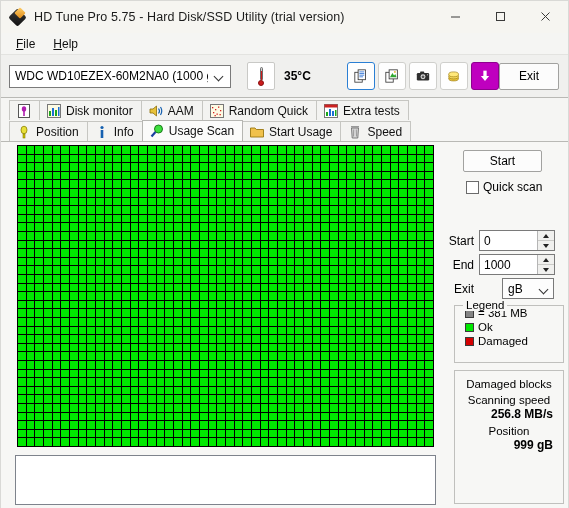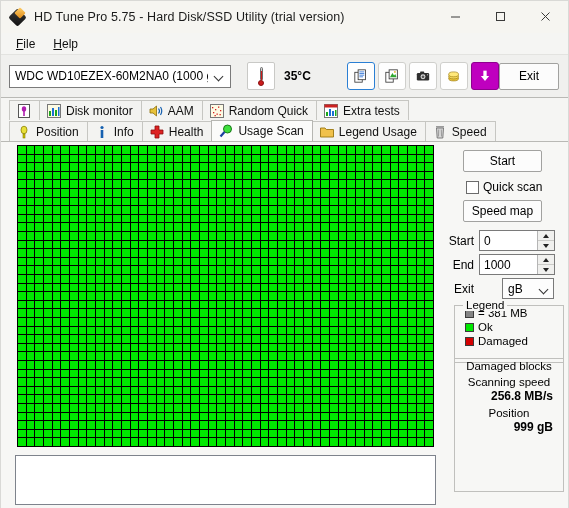--- a/index.html
+++ b/index.html
@@ -478,24 +478,25 @@
     border: 1px solid #3a3a3a;
     box-sizing: border-box;
     flex: none;
   }
   .sw.gray { background: #848484; }
   .sw.green { background: #00e800; }
   .sw.red { background: #d40000; }
 
   .stats-box {
     position: absolute;
-    left: 10px; top: 216px;
+    left: 10px; top: 228px;
     width: 110px; height: 134px;
     border: 1px solid #c0c0bd;
     box-sizing: border-box;
+    padding-top: 6px;
   }
   .stat {
     text-align: center;
     margin-bottom: 2px;
   }
   .stat .k {
     font-size: 11.5px;
     color: #000;
     line-height: 14px;
     display: block;
@@ -677,38 +678,32 @@
         </svg>
         <span>Position</span>
       </div>
       <div class="tab">
         <svg class="tab-ico" viewBox="0 0 14 14">
           <circle cx="7" cy="2.5" r="1.6" fill="#1560b0"></circle>
           <rect x="5.7" y="5" width="2.6" height="8" fill="#1560b0"></rect>
         </svg>
         <span>Info</span>
       </div>
-      <div class="tab">
-        <svg class="tab-ico" viewBox="0 0 14 14">
-          <polygon points="5,1 9,1 9,5 13,5 13,9 9,9 9,13 5,13 5,9 1,9 1,5 5,5" fill="#dd2222" stroke="#8e0d0d" stroke-width="0.8"></polygon>
-        </svg>
-        <span>Health</span>
-      </div>
       <div class="tab active">
         <svg class="tab-ico" viewBox="0 0 14 14">
           <circle cx="8.5" cy="5" r="4" fill="#3ee03e" stroke="#1a7a1a" stroke-width="1"></circle>
           <line x1="5.5" y1="8" x2="1.5" y2="12.5" stroke="#1b3fa0" stroke-width="2.2"></line>
         </svg>
         <span>Usage Scan</span>
       </div>
       <div class="tab">
         <svg class="tab-ico" viewBox="0 0 14 14">
           <path d="M0.5 3 L5 3 L6.3 4.5 L13.5 4.5 L13.5 12 L0.5 12 Z" fill="#f0c14b" stroke="#9a7710" stroke-width="0.9"></path>
         </svg>
-        <span>Legend Usage</span>
+        <span>Start Usage</span>
       </div>
       <div class="tab">
         <svg class="tab-ico" viewBox="0 0 14 14">
           <rect x="3" y="1" width="8" height="1.5" fill="#9a9a9a"></rect>
           <path d="M3.5 3 L10.5 3 L9.8 13 L4.2 13 Z" fill="#d8d8d8" stroke="#6f6f6f" stroke-width="0.9"></path>
           <line x1="5.7" y1="4.5" x2="5.5" y2="11.5" stroke="#8a8a8a" stroke-width="0.8"></line>
           <line x1="8.3" y1="4.5" x2="8.5" y2="11.5" stroke="#8a8a8a" stroke-width="0.8"></line>
         </svg>
         <span>Speed</span>
       </div>
@@ -2403,21 +2398,20 @@
     <div class="logbox"></div>
 
     <div class="rightpanel">
       <div class="btn-std start-btn">Start</div>
 
       <div class="quick-row">
         <div class="checkbox"></div>
         <span>Quick scan</span>
       </div>
 
-      <div class="btn-std speedmap-btn">Speed map</div>
 
       <div class="spin-row" style="left:0; top:88px;">
         <div class="lbl">Start</div>
         <div class="spin-field">
           <div class="sval">0</div>
           <div class="spin-btns">
             <div class="spin-up">
                 <div class="tri-up"></div>
               </div>
             <div class="spin-dn">

